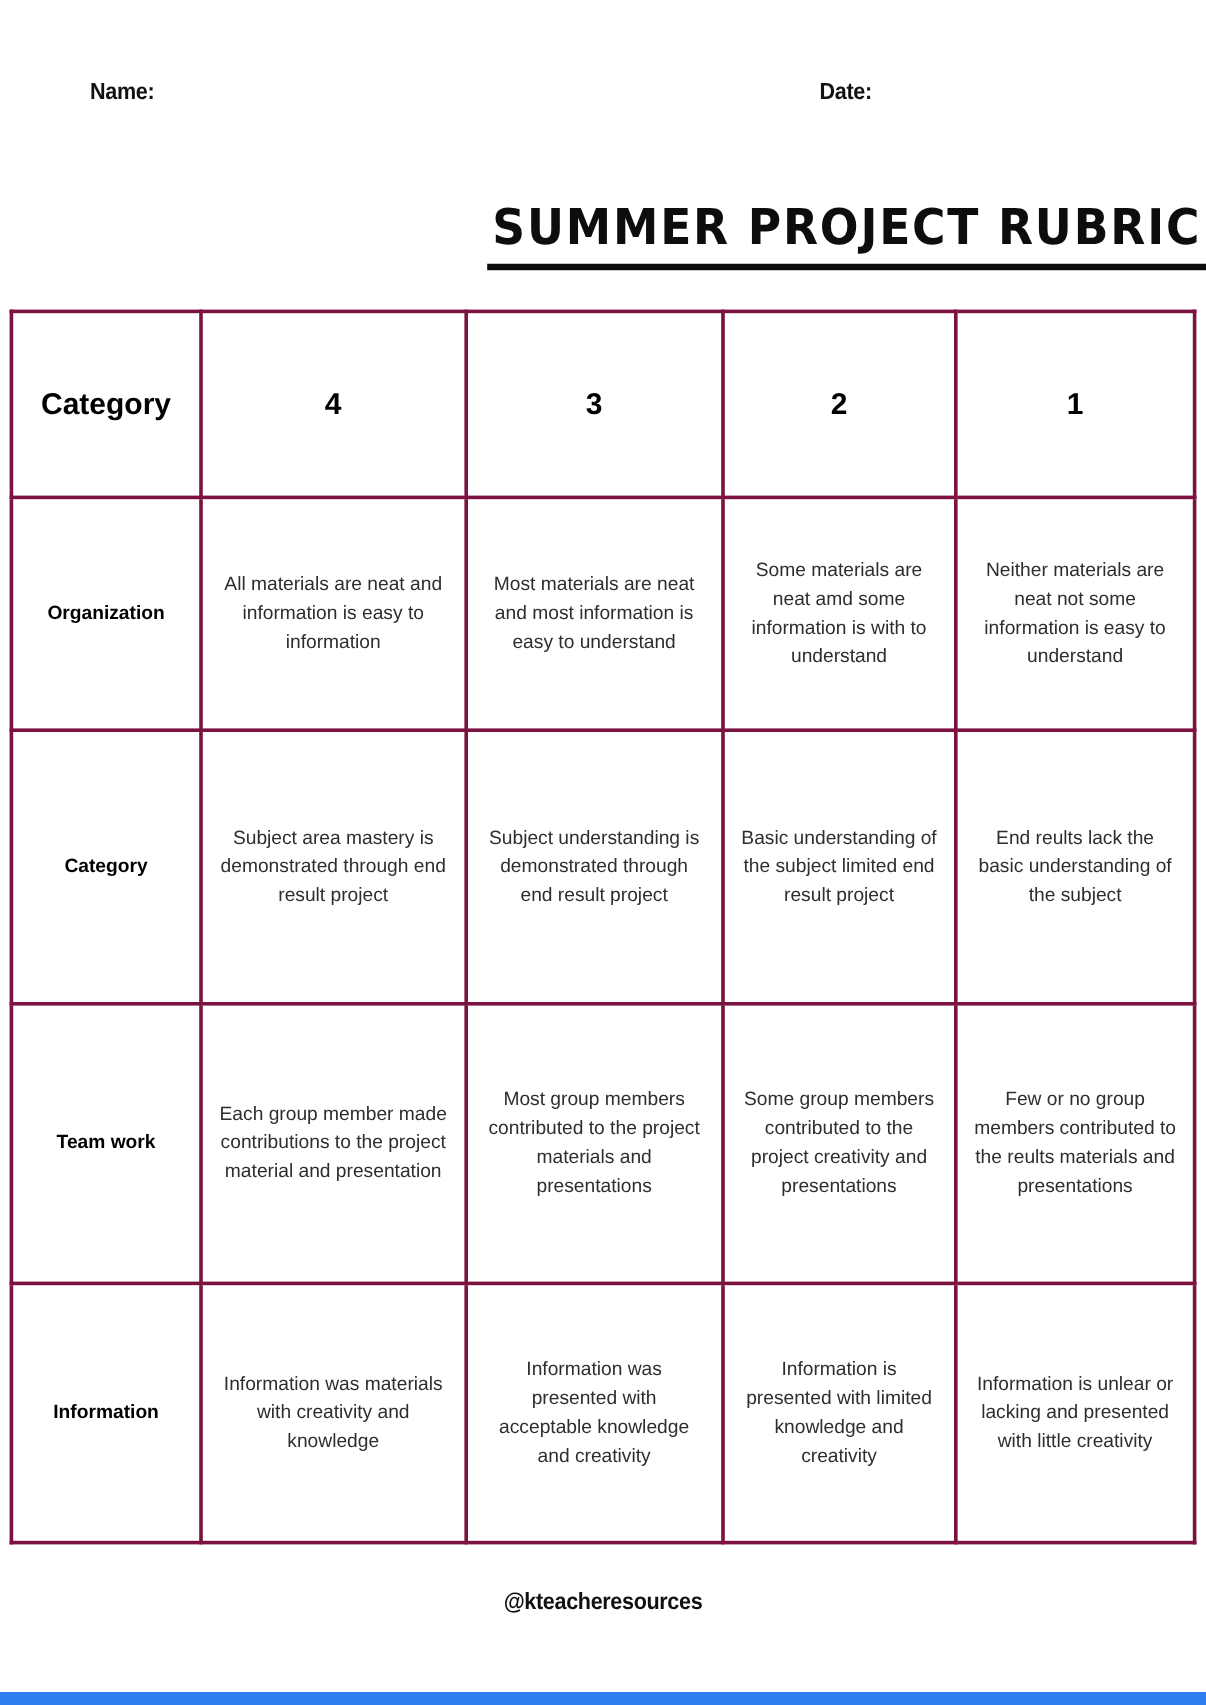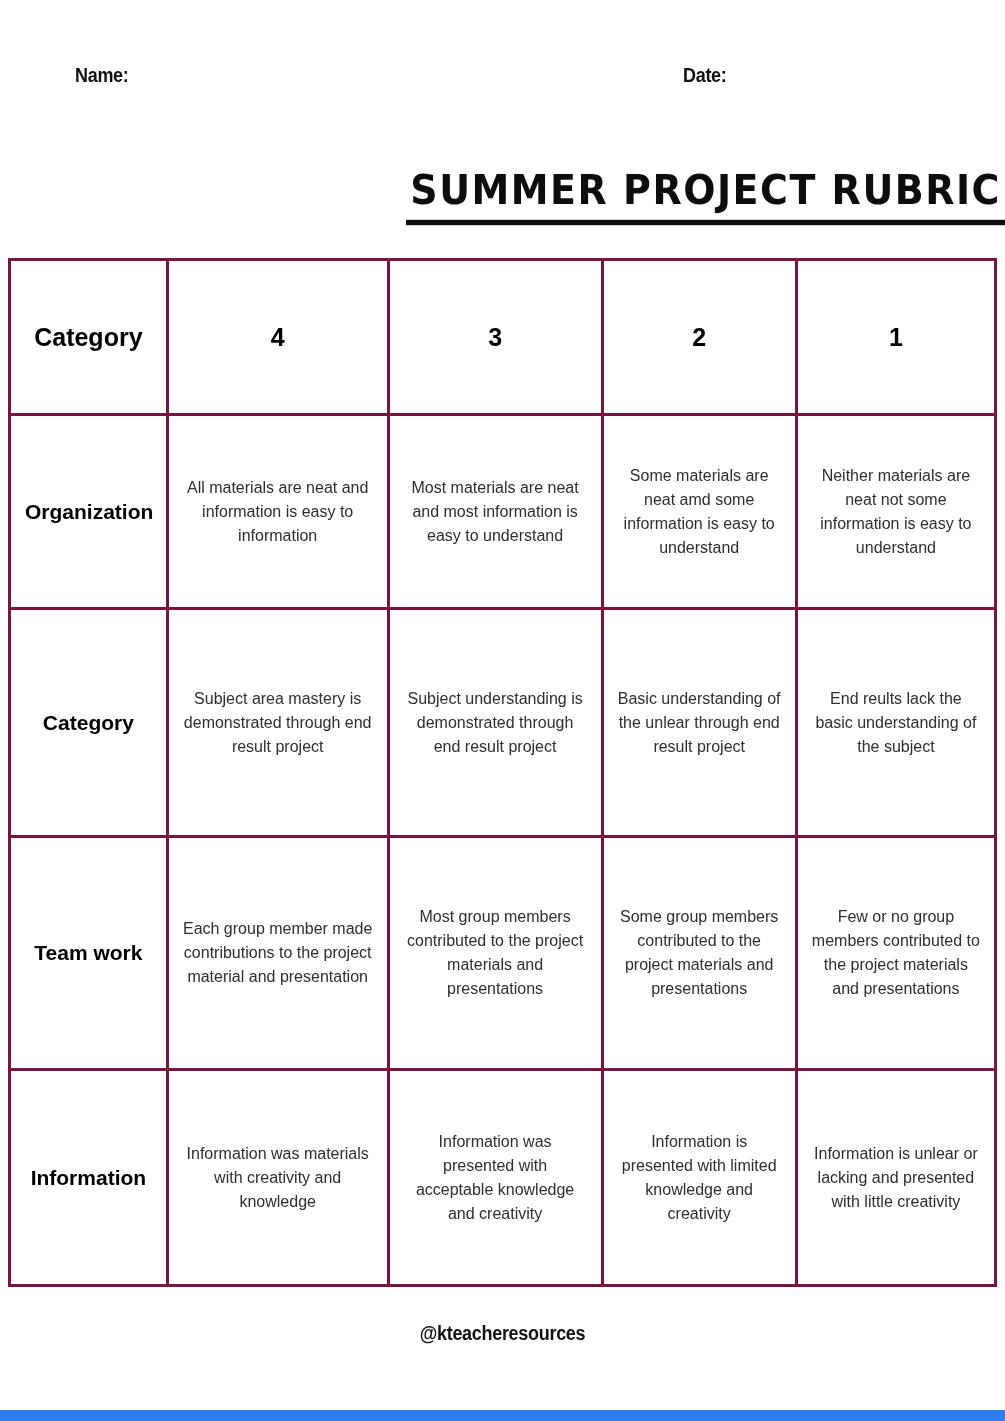--- a/index.html
+++ b/index.html
@@ -69,21 +69,21 @@
     font-size: 25px;
     font-weight: 700;
     color: #000000;
   }
   th.score-head {
     font-size: 25px;
     font-weight: 700;
     color: #000000;
   }
   td.cat-cell {
-    font-size: 21px;
+    font-size: 16px;
     font-weight: 700;
     color: #000000;
     padding: 8px 6px;
   }
   td.desc-cell {
     font-size: 16px;
     font-weight: 400;
     color: #2e2e2e;
     line-height: 1.5;
   }
@@ -142,38 +142,38 @@
     <th class="score-head">4</th>
     <th class="score-head">3</th>
     <th class="score-head">2</th>
     <th class="score-head">1</th>
   </tr>
 
   <tr class="row-0">
     <td class="cat-cell">Organization</td>
     <td class="desc-cell">All materials are neat and information is easy to information</td>
     <td class="desc-cell">Most materials are neat and most information is easy to understand</td>
-    <td class="desc-cell">Some materials are neat amd some information is easy to understand</td>
+    <td class="desc-cell">Some materials are neat amd some information is with to understand</td>
     <td class="desc-cell">Neither materials are neat not some information is easy to understand</td>
   </tr>
 
   <tr class="row-1">
     <td class="cat-cell">Category</td>
     <td class="desc-cell">Subject area mastery is demonstrated through end result project</td>
     <td class="desc-cell">Subject understanding is demonstrated through end result project</td>
-    <td class="desc-cell">Basic understanding of the unlear through end result project</td>
+    <td class="desc-cell">Basic understanding of the subject limited end result project</td>
     <td class="desc-cell">End reults lack the basic understanding of the subject</td>
   </tr>
 
   <tr class="row-2">
     <td class="cat-cell">Team work</td>
     <td class="desc-cell">Each group member made contributions to the project material and presentation</td>
     <td class="desc-cell">Most group members contributed to the project materials and presentations</td>
-    <td class="desc-cell">Some group members contributed to the project materials and presentations</td>
-    <td class="desc-cell">Few or no group members contributed to the project materials and presentations</td>
+    <td class="desc-cell">Some group members contributed to the project creativity and presentations</td>
+    <td class="desc-cell">Few or no group members contributed to the reults materials and presentations</td>
   </tr>
 
   <tr class="row-3">
     <td class="cat-cell">Information</td>
     <td class="desc-cell">Information was materials with creativity and knowledge</td>
     <td class="desc-cell">Information was presented with acceptable knowledge and creativity</td>
     <td class="desc-cell">Information is presented with limited knowledge and creativity</td>
     <td class="desc-cell">Information is unlear or lacking and presented with little creativity</td>
   </tr>
 </tbody>

